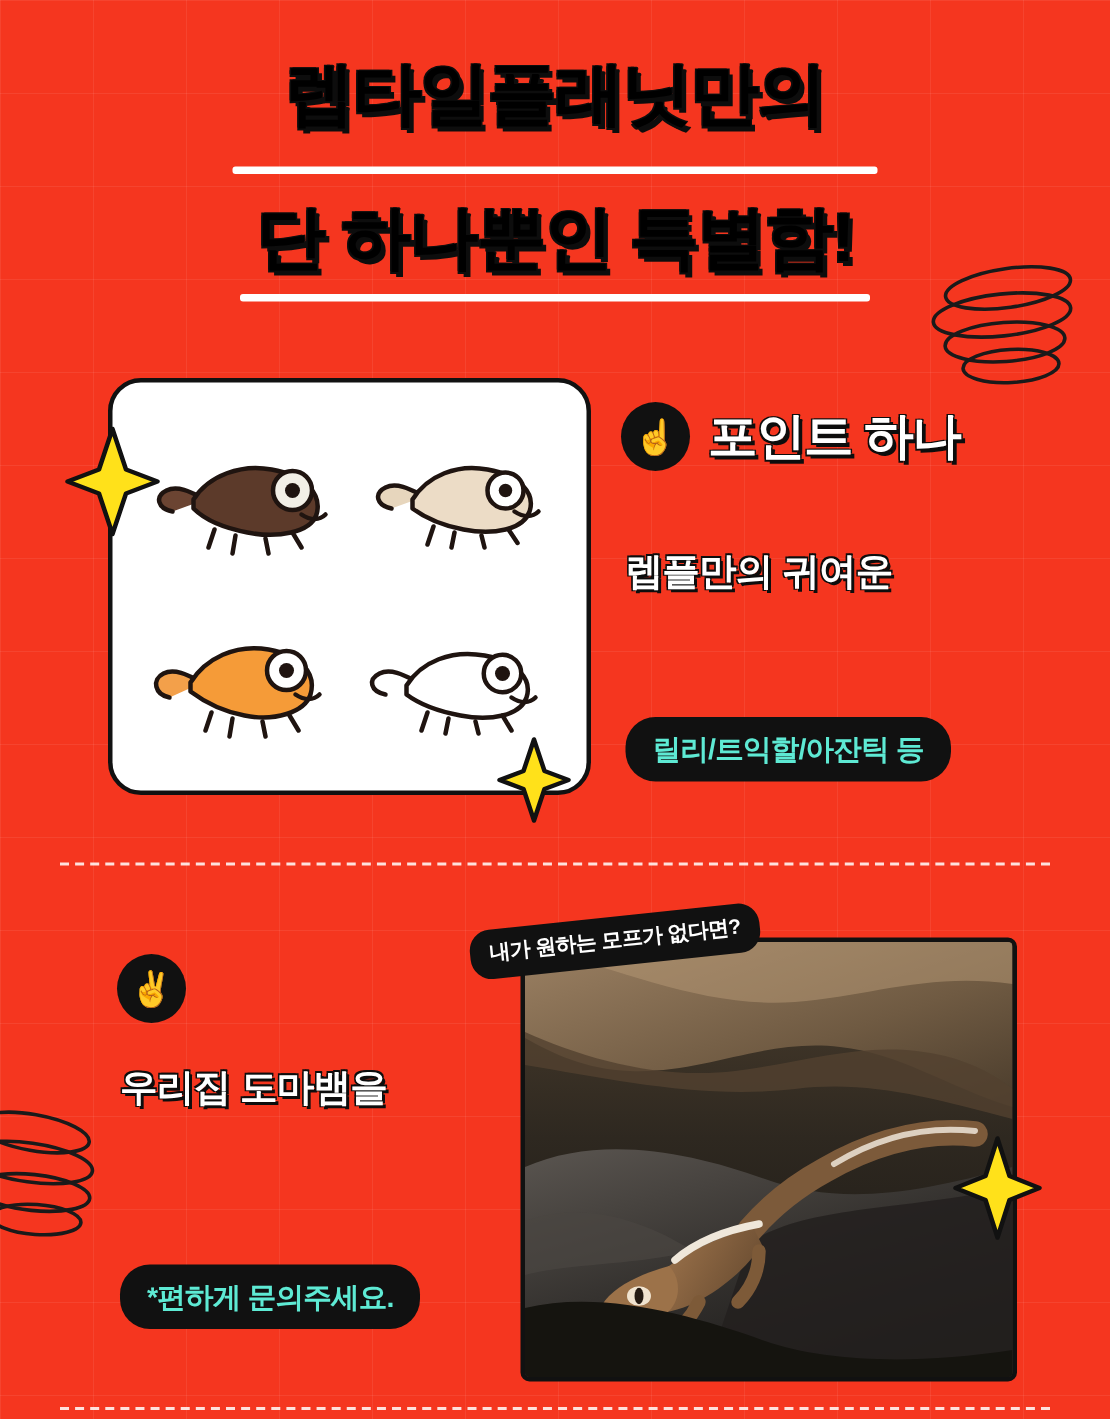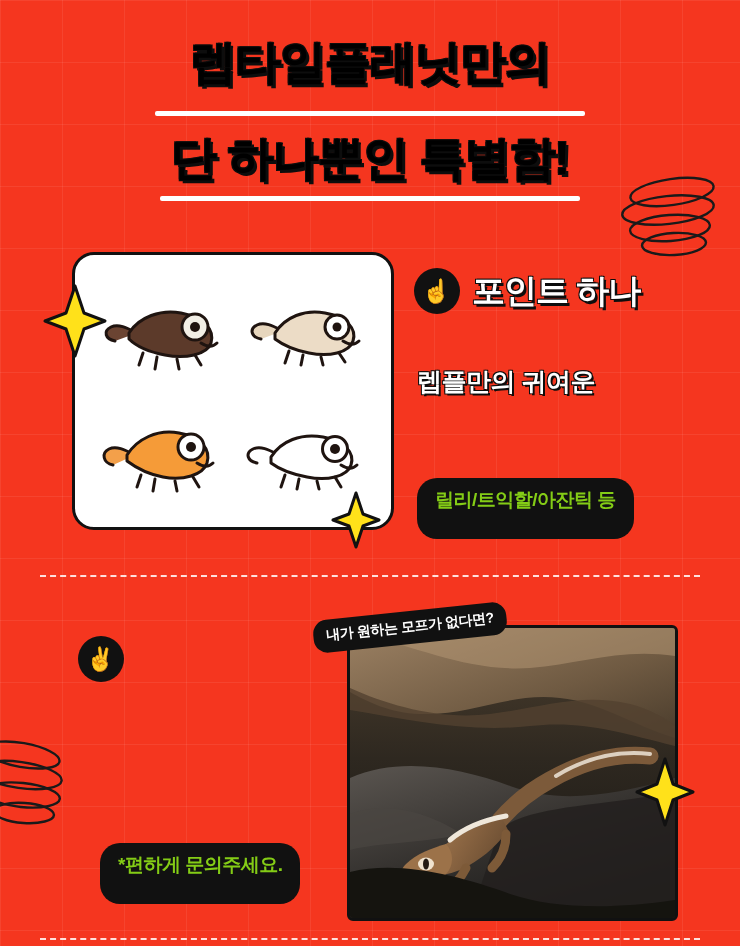--- a/index.html
+++ b/index.html
@@ -101,25 +101,25 @@
     letter-spacing: -0.5px;
     text-shadow:
       2px 2px 0 #0d0d0d,
       -1px -1px 0 #0d0d0d,
       1px -1px 0 #0d0d0d,
       -1px 1px 0 #0d0d0d;
   }
   .pill {
     display: inline-block;
     background: #111111;
-    color: #84cc16;
+    color: #5eead4;
     font-size: 19px;
     font-weight: bold;
     letter-spacing: -0.5px;
-    padding: 9px 18px 26px 18px;
+    padding: 9px 18px 8px 18px;
     border-radius: 20px;
   }
 
   
   .char-card {
     position: absolute;
     left: 72px;
     top: 252px;
     width: 316px;
     height: 272px;
@@ -271,23 +271,24 @@
 
 <div class="dashed-divider" style="top:575px;"></div>
 
 <div style="position:absolute; left:78px; top:636px;">
   <div class="point-badge">
     <div class="badge-circle">✌</div>
   </div>
 </div>
 
 <div style="position:absolute; left:80px; top:706px;">
-</div>
-
-<div style="position:absolute; left:100px; top:843px;text-align:center;">
+  <div class="point-desc">우리집 도마뱀을</div>
+</div>
+
+<div style="position:absolute; left:80px; top:843px;text-align:center;">
   <span class="pill">*편하게 문의주세요.</span>
 </div>
 
 <div class="photo-caption">내가 원하는 모프가 없다면?</div>
 
 <div class="photo-frame">
   <svg width="325" height="290" viewBox="0 0 325 290" preserveAspectRatio="xMidYMid slice">
     <defs>
       <linearGradient id="bgdark" x1="0" y1="0" x2="0" y2="1">
         <stop offset="0%" stop-color="#4d3f2e"></stop>

